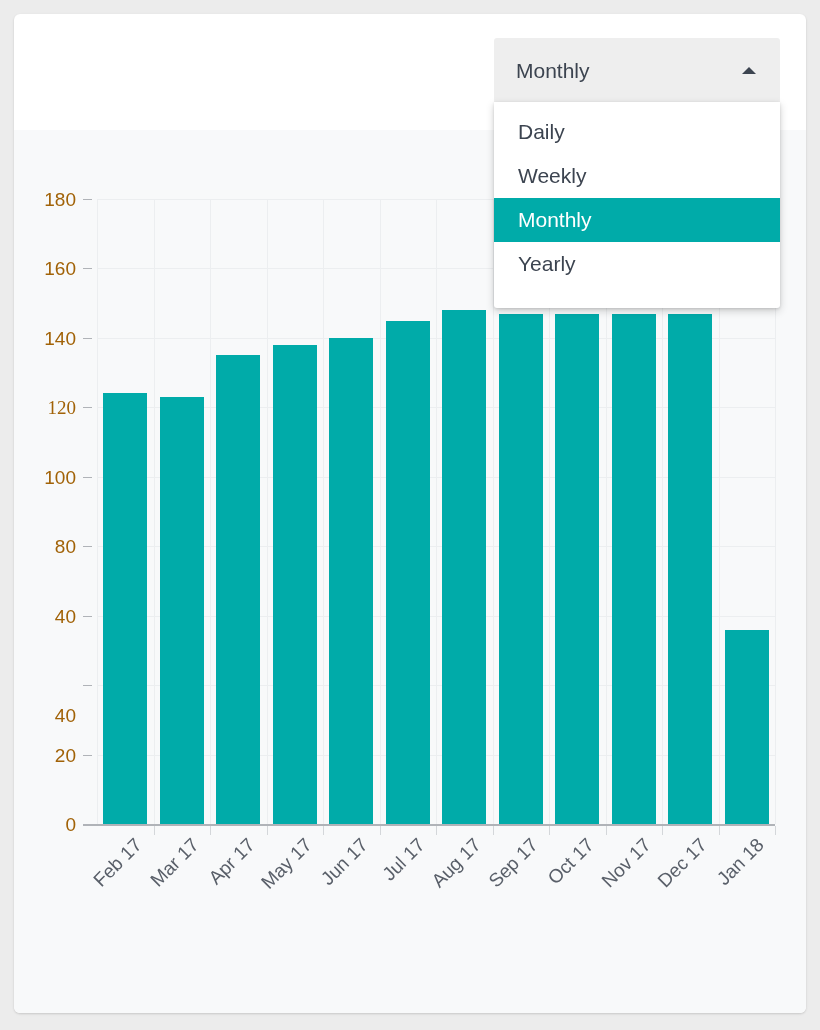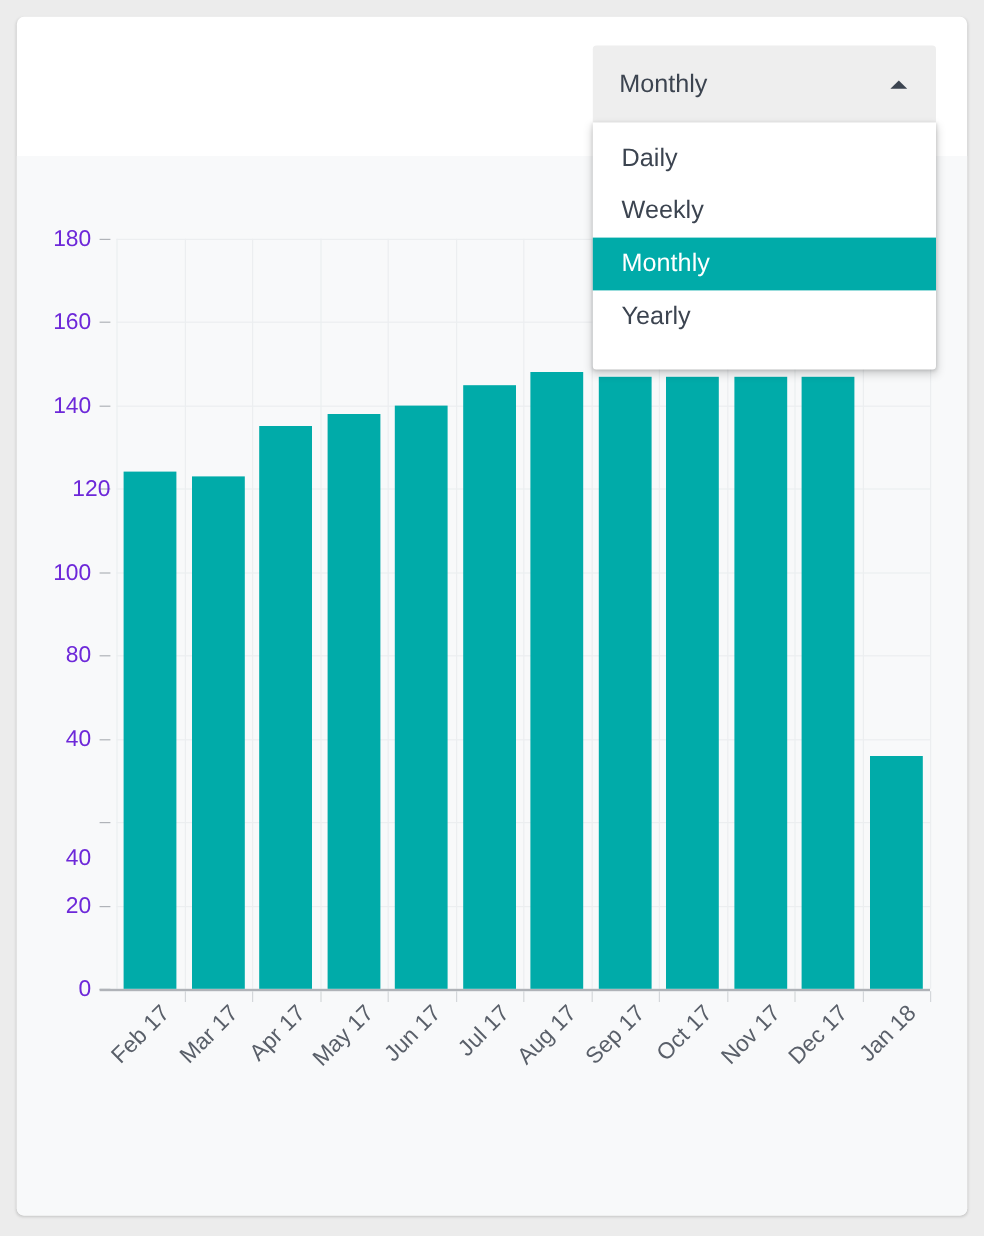--- a/index.html
+++ b/index.html
@@ -57,21 +57,21 @@
   
   .chart-body{
     position:absolute;left:0;top:116px;width:792px;height:883px;
     background:#f8f9fa;border-radius:0 0 6px 6px;overflow:hidden;
   }
   .plot{position:absolute;left:0;top:0;width:792px;height:883px;}
   .gridline{position:absolute;left:83px;width:678px;height:1px;background:#eceef0;}
   .axis-line{position:absolute;left:69px;top:694px;width:692px;height:2px;background:#b0b3b8;}
   .ytick-label{
     position:absolute;right:0;width:52px;text-align:right;
-    font-size:19px;color:#6d28d9;line-height:1;
+    font-size:19px;color:#a16207;line-height:1;
   }
   .ytick-mark{position:absolute;left:69px;width:9px;height:1px;background:#b0b3b8;}
   .bar{position:absolute;background:#00aba9;bottom:189px;}
   .xtick-mark{position:absolute;top:696px;width:1px;height:9px;background:#d4d7da;}
   .xtick-label{
     position:absolute;top:704px;
     font-size:19px;color:#595f69;white-space:nowrap;
     transform:rotate(-45deg);transform-origin:right top;
     text-align:right;
   }
@@ -122,21 +122,21 @@
         <div class="ytick-mark" style="top: 485.667px;"></div>
         <div class="ytick-label" style="top: 476.667px; right: 730px;">40</div>
         <div class="gridline" style="top: 416.222px;"></div>
         <div class="ytick-mark" style="top: 416.222px;"></div>
         <div class="ytick-label" style="top: 407.222px; right: 730px;">80</div>
         <div class="gridline" style="top: 346.778px;"></div>
         <div class="ytick-mark" style="top: 346.778px;"></div>
         <div class="ytick-label" style="top: 337.778px; right: 730px;">100</div>
         <div class="gridline" style="top: 277.333px;"></div>
         <div class="ytick-mark" style="top: 277.333px;"></div>
-        <div class="ytick-label" style="top: 268.333px; right: 714px;">120</div>
+        <div class="ytick-label" style="top: 268.333px; right: 730px; font-family: Liberation Serif, serif;">120</div>
         <div class="gridline" style="top: 207.889px;"></div>
         <div class="ytick-mark" style="top: 207.889px;"></div>
         <div class="ytick-label" style="top: 198.889px; right: 730px;">140</div>
         <div class="gridline" style="top: 138.444px;"></div>
         <div class="ytick-mark" style="top: 138.444px;"></div>
         <div class="ytick-label" style="top: 129.444px; right: 730px;">160</div>
         <div class="gridline" style="top: 69px;"></div>
         <div class="ytick-mark" style="top: 69px;"></div>
         <div class="ytick-label" style="top: 60px; right: 730px;">180</div>
         <div class="axis-line"></div>

